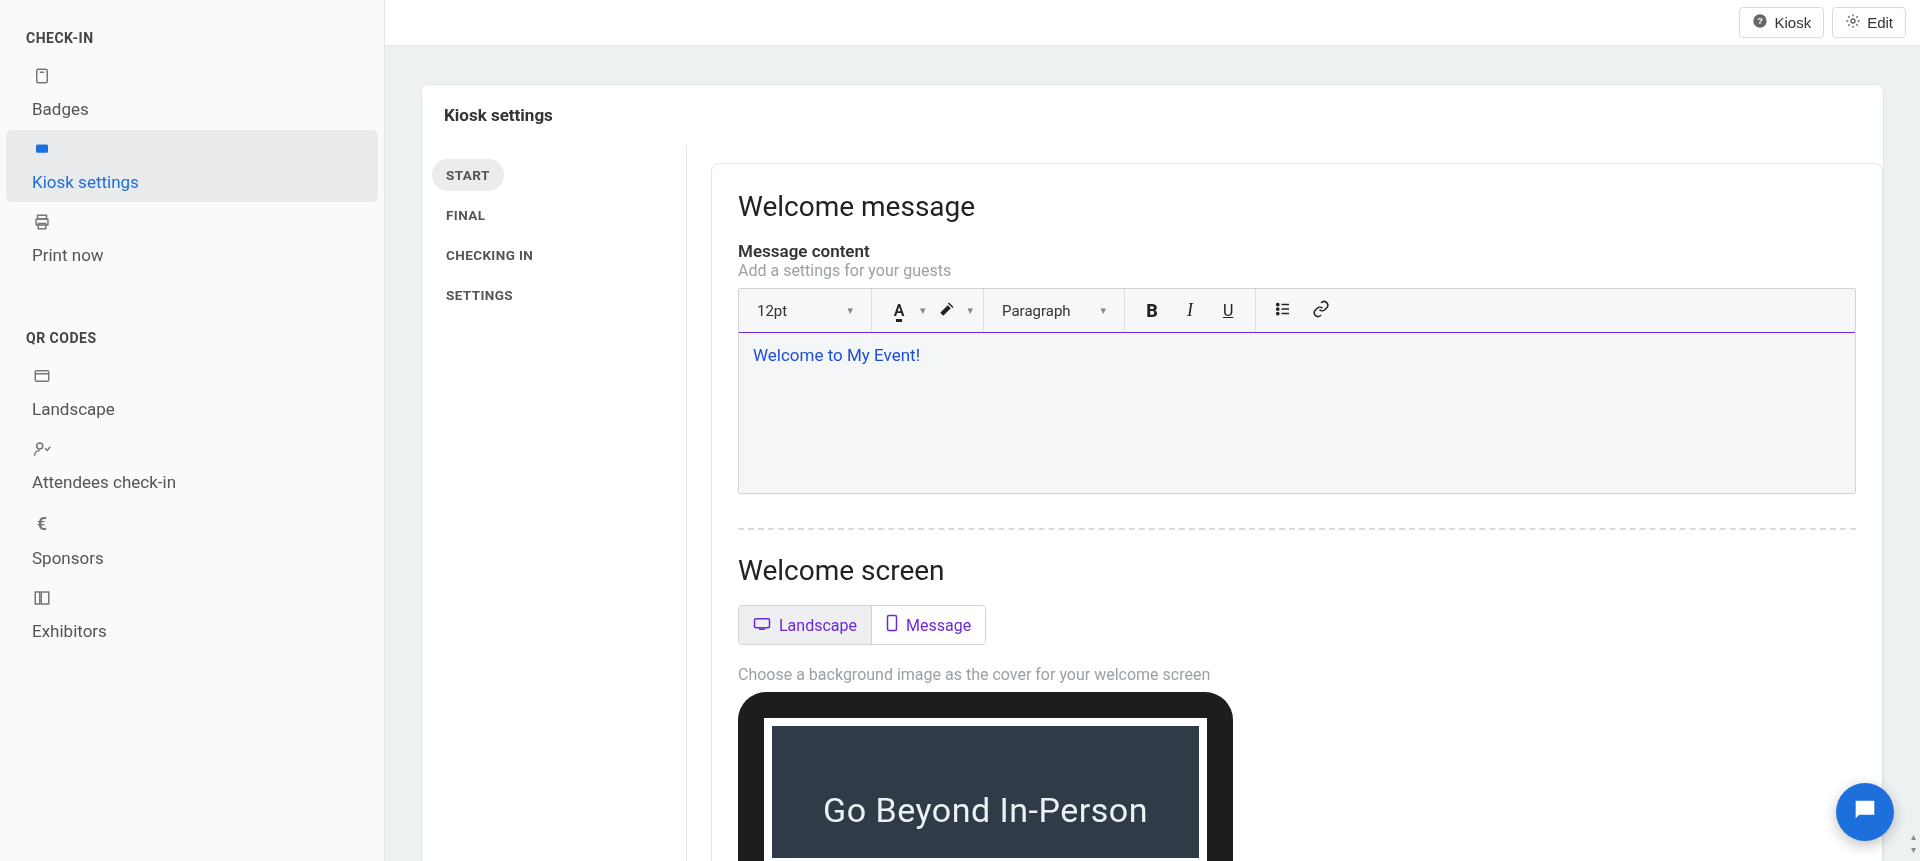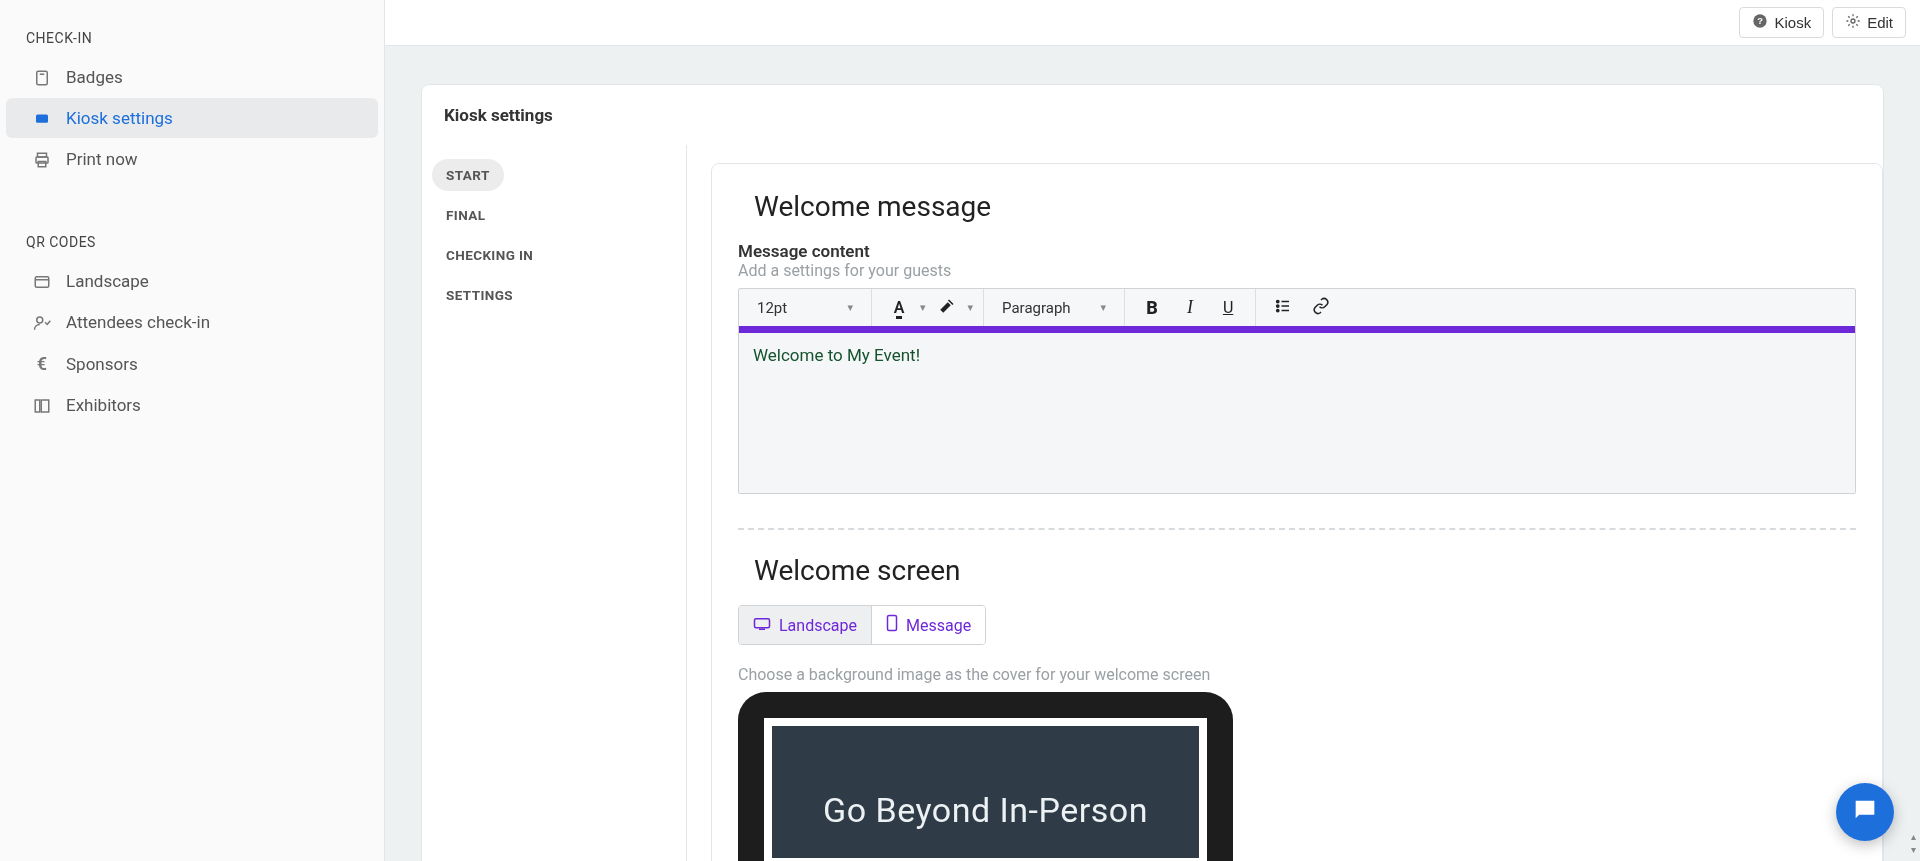--- a/index.html
+++ b/index.html
@@ -19,36 +19,37 @@
   left: 0;
   top: 0;
   width: 385px;
   height: 100%;
   background: #fafafa;
   border-right: 1px solid #e3e6e8;
   padding-top: 18px;
 }
 .sidebar-group-title {
   font-size: 14px;
-  font-weight: 400;
+  font-weight: 700;
   letter-spacing: 0.5px;
   color: #444;
   padding: 12px 26px 10px;
   text-transform: uppercase;
 }
 .sidebar-item {
   display: flex;
-  align-items: flex-end;
+  align-items: flex-start;
   gap: 14px;
   padding: 10px 26px;
   margin: 1px 6px;
   border-radius: 6px;
   font-size: 17px;
   color: #555;
   cursor: pointer;
+  flex-direction: column;
 }
 .sidebar-item.active {
   background: #e8eaeb;
   color: #1d6fdc;
 }
 .sidebar-item.active .side-icon { color: #1d6fdc; }
 .side-icon {
   width: 20px;
   display: inline-flex;
   justify-content: center;
@@ -146,21 +147,20 @@
   border: 1px solid #e3e6e8;
   border-radius: 8px;
   padding: 26px 26px;
 }
 
 .section-title {
   font-size: 28px;
   font-weight: 400;
   color: #222;
   margin-bottom: 18px;
-  margin-left: 16px;
 }
 .field-label {
   font-size: 17px;
   font-weight: 600;
   color: #333;
 }
 .field-sub {
   font-size: 16px;
   color: #9aa0a4;
   margin-bottom: 8px;
@@ -168,21 +168,21 @@
 
 
 .editor {
   border: 1px solid #cfd3d6;
   border-radius: 2px;
   background: #f6f7f8;
 }
 .editor-toolbar {
   display: flex;
   align-items: flex-end;
-  border-bottom: 7px solid #6d28d9;
+  border-bottom: 1px solid #6d28d9;
   height: 44px;
 }
 .tb-group {
   display: flex;
   align-items: center;
   height: 100%;
   padding: 0 10px;
   border-right: 1px solid #dcdfe2;
   gap: 4px;
 }
@@ -225,21 +225,21 @@
 }
 .highlighter {
   width: 18px; height: 18px;
   display: inline-block;
 }
 .editor-body {
   min-height: 160px;
   padding: 12px 14px;
   font-size: 17px;
   background: #f5f6f7;
-  color: #14532d;
+  color: #1d4ed8;
 }
 
 .dashed-sep {
   border: none;
   border-top: 2px dashed #d7dbde;
   margin: 34px 0 24px;
 }
 
 
 .orient-toggle {

